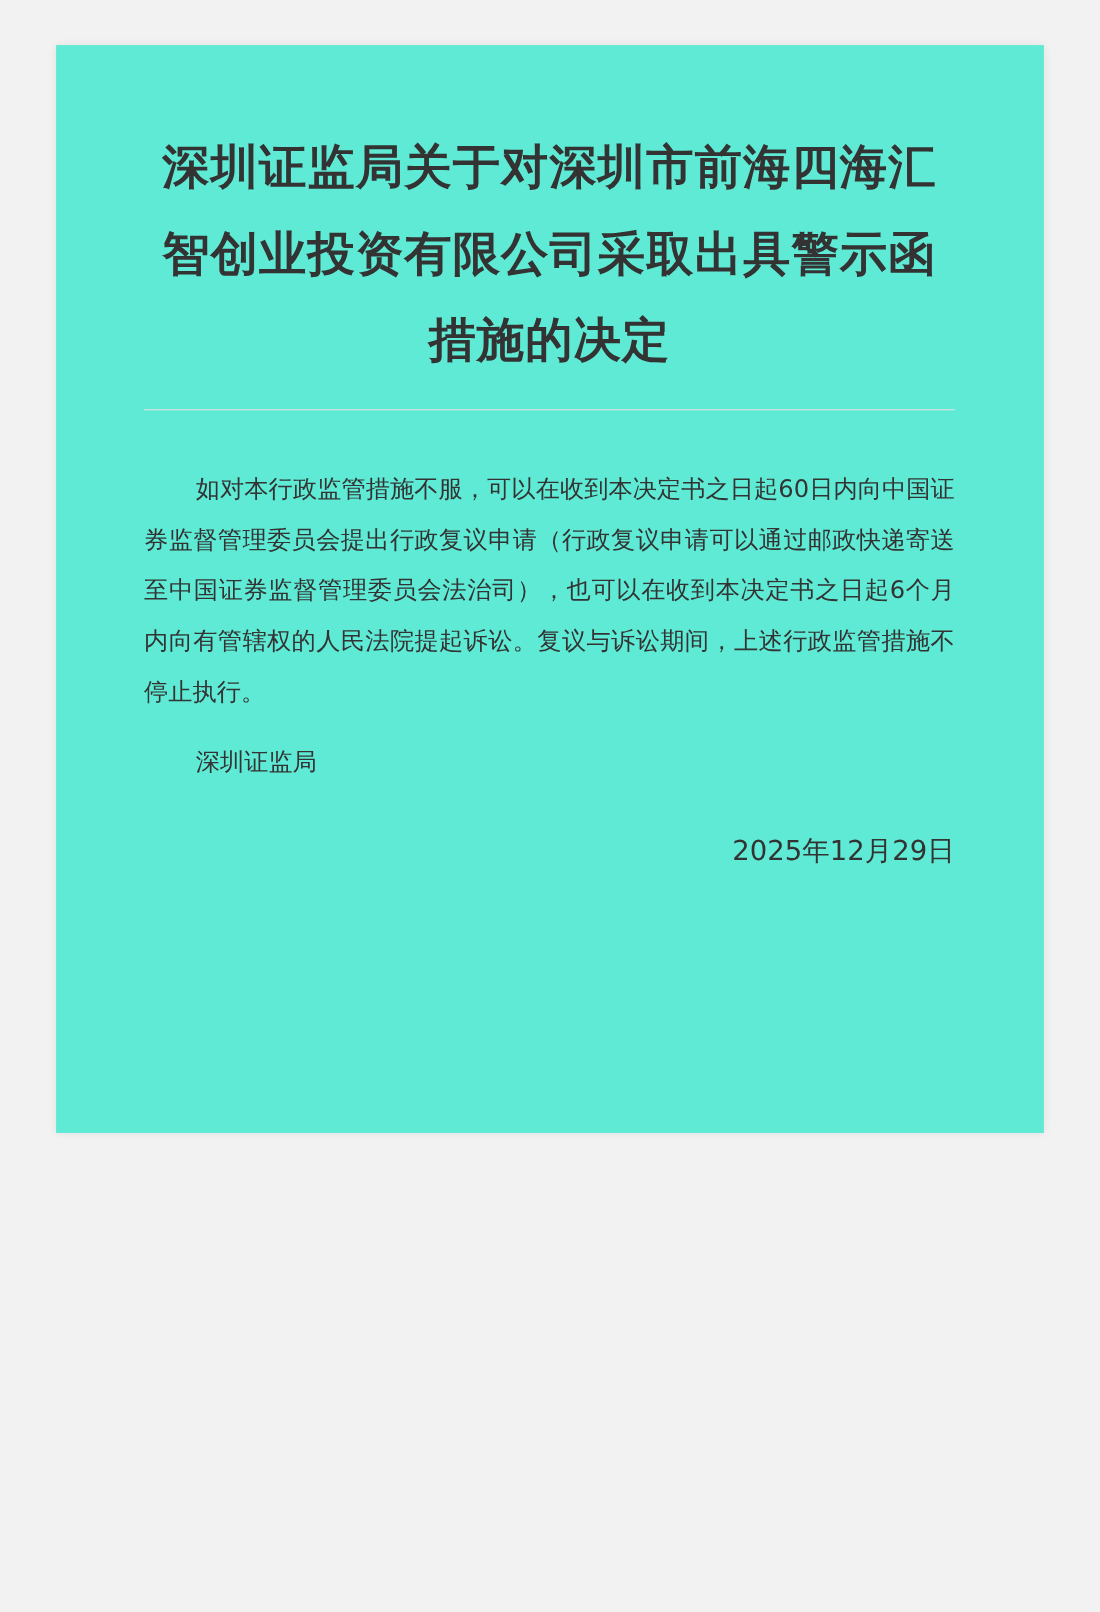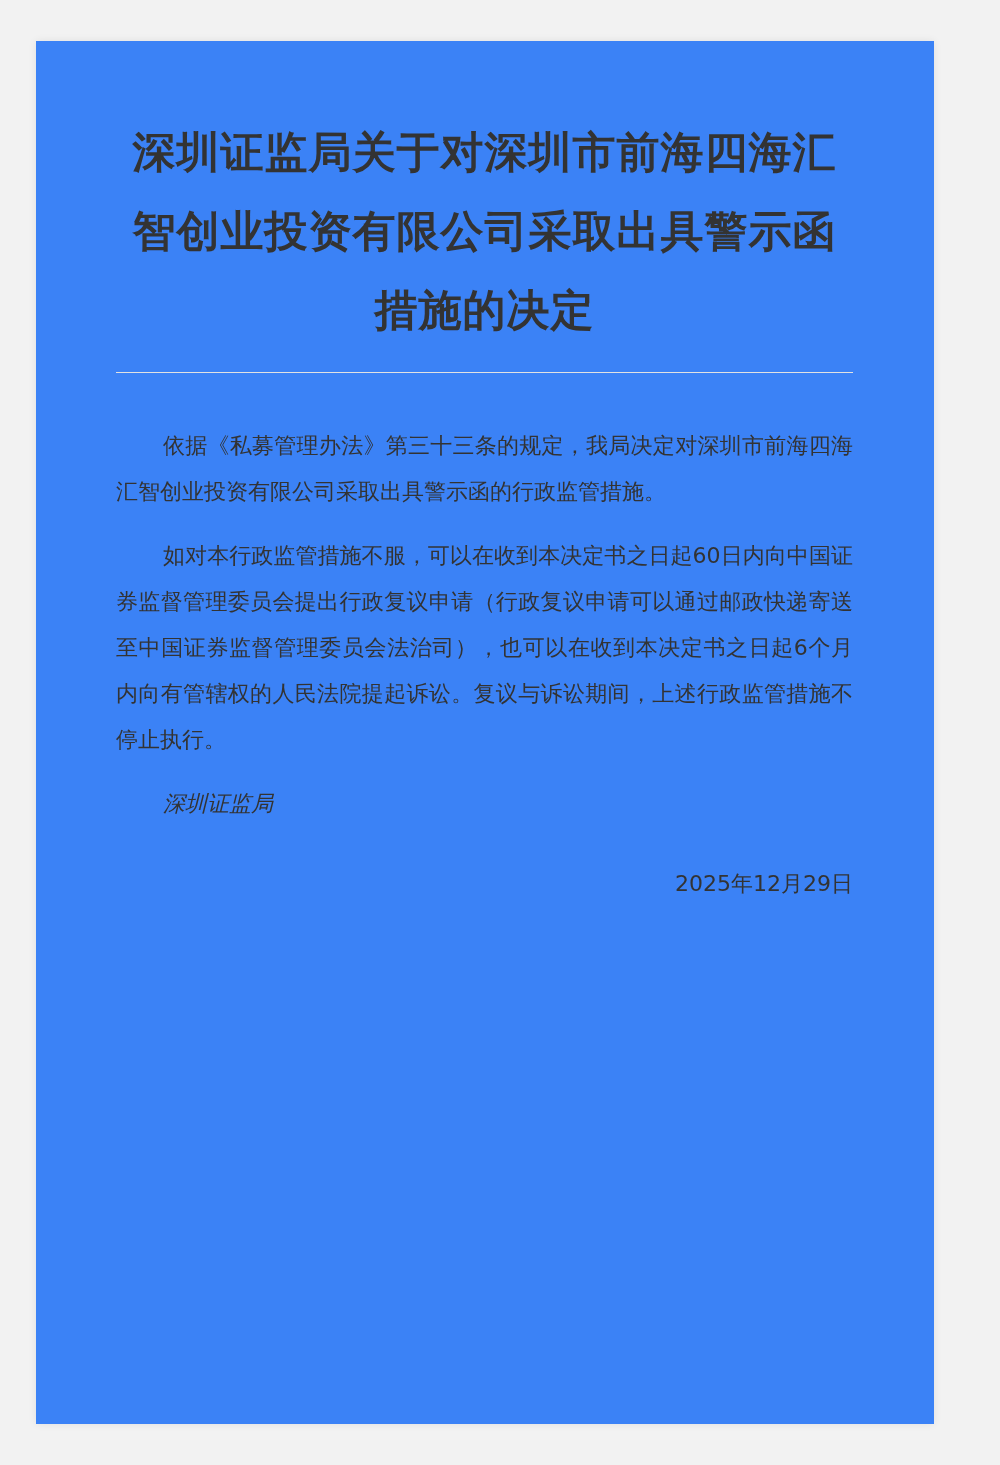--- a/index.html
+++ b/index.html
@@ -10,25 +10,25 @@
       width: 1000px;
       height: 1465px;
       background: #f2f2f2;
       font-family: "DejaVu Sans", "Liberation Sans", sans-serif;
       color: #333333;
       position: relative;
       overflow: hidden;
     }
     .card {
       position: absolute;
-      left: 36px;
+      left: 51px;
       top: 41px;
       width: 898px;
-      height: 1383px;
-      background: #3b82f6;
+      height: 989px;
+      background: #5eead4;
       box-shadow: 0 0 8px rgba(0,0,0,0.08);
       box-sizing: border-box;
     }
     .inner {
       position: absolute;
       left: 80px;
       top: 0;
       width: 737px;
     }
     .title {
@@ -56,37 +56,35 @@
       line-height: 46px;
       text-indent: 47px;
       text-align: justify;
       color: #333333;
     }
     .salutation {
       margin-bottom: 18px;
     }
     .signature {
       margin-top: 0;
-      font-style: italic;
     }
     .date {
       margin-top: 34px;
-      font-size: 22px;
+      font-size: 25px;
       line-height: 46px;
       text-align: right;
       color: #333333;
     }
   </style>
 </head>
 <body>
 
 <div class="card">
   <div class="inner">
     <h1 class="title">深圳证监局关于对深圳市前海四海汇智创业投资有限公司采取出具警示函措施的决定</h1>
     <hr class="divider">
     <div class="body">
-      <p class="para">依据《私募管理办法》第三十三条的规定，我局决定对深圳市前海四海汇智创业投资有限公司采取出具警示函的行政监管措施。</p>
       <p class="para">如对本行政监管措施不服，可以在收到本决定书之日起60日内向中国证券监督管理委员会提出行政复议申请（行政复议申请可以通过邮政快递寄送至中国证券监督管理委员会法治司），也可以在收到本决定书之日起6个月内向有管辖权的人民法院提起诉讼。复议与诉讼期间，上述行政监管措施不停止执行。</p>
       <p class="para signature">深圳证监局</p>
       <div class="date">2025年12月29日</div>
     </div>
   </div>
 </div>
 
 </body></html>

